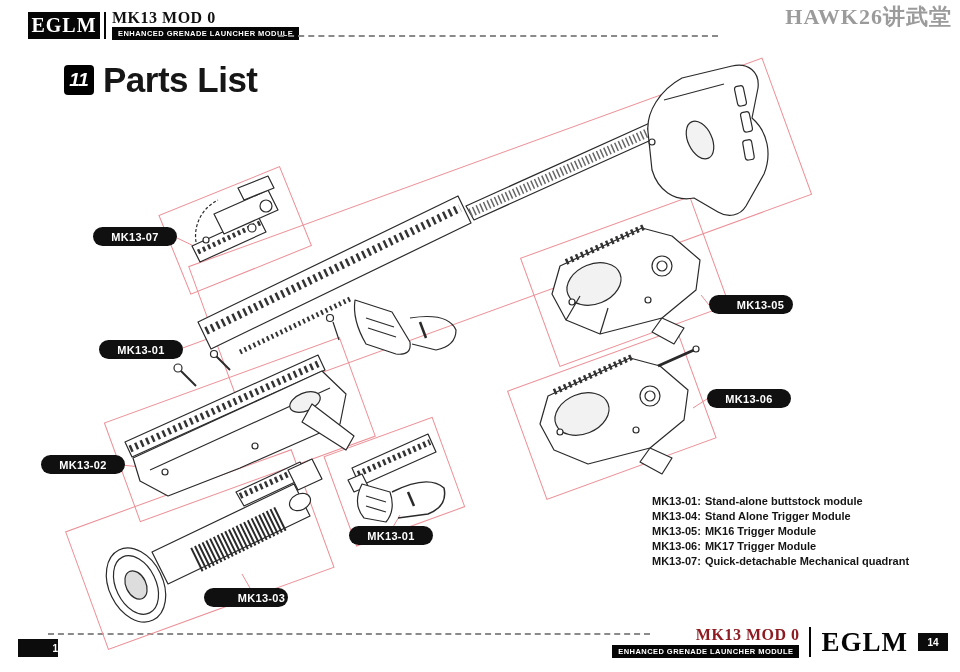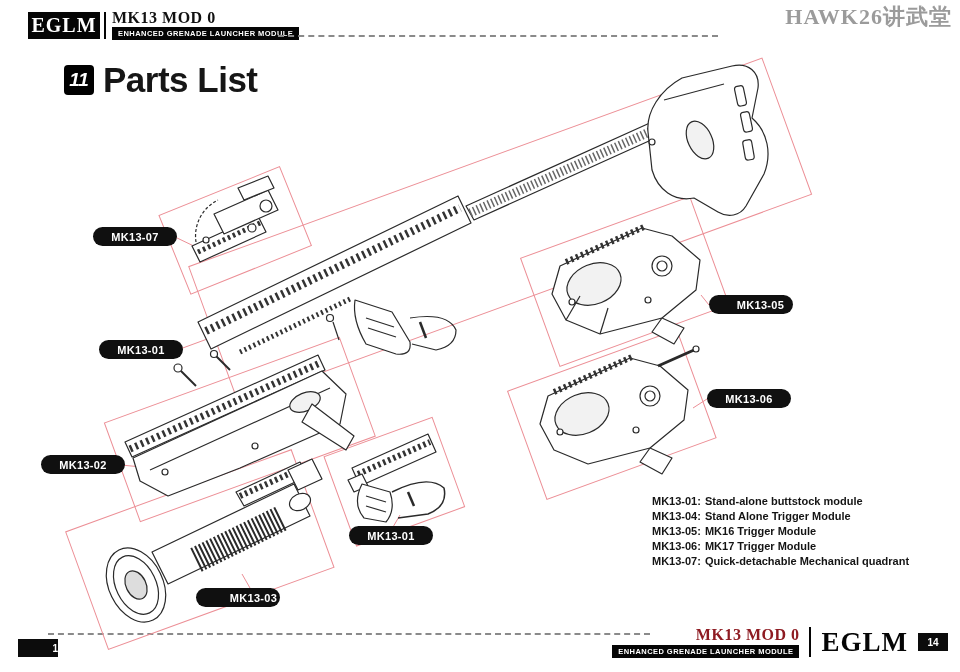--- a/index.html
+++ b/index.html
@@ -42,21 +42,21 @@
   
   svg.diagram { position:absolute; left:0; top:0; z-index:1; }
   .pill {
     position:absolute; z-index:3; width:84px; height:19px; background:#101010; color:#fff;
     border-radius:10px; display:flex; align-items:center; justify-content:center;
     font-size:11px; font-weight:bold; letter-spacing:.3px;
   }
   .lbl-07 { left:93px;  top:227px; }
   .lbl-01 { left:99px;  top:340px; }
   .lbl-02 { left:41px;  top:455px; }
-  .lbl-03 { left:196px; top:588px;padding-left:31px; }
+  .lbl-03 { left:204px; top:588px;padding-left:31px; }
   .lbl-04 { left:349px; top:526px; }
   .lbl-05 { left:709px; top:295px;padding-left:19px; }
   .lbl-06 { left:707px; top:389px; }
   
   .parts-list { position:absolute; left:652px; top:494px; z-index:3; font-size:11px; font-weight:bold; color:#141414; line-height:15px; }
   .parts-line { white-space:nowrap; }
   .parts-line .code { margin-right:4px; }
   
   .page-box {
     width:30px; height:18px; background:#0c0c0c; color:#fff; font-size:10px; font-weight:bold;

